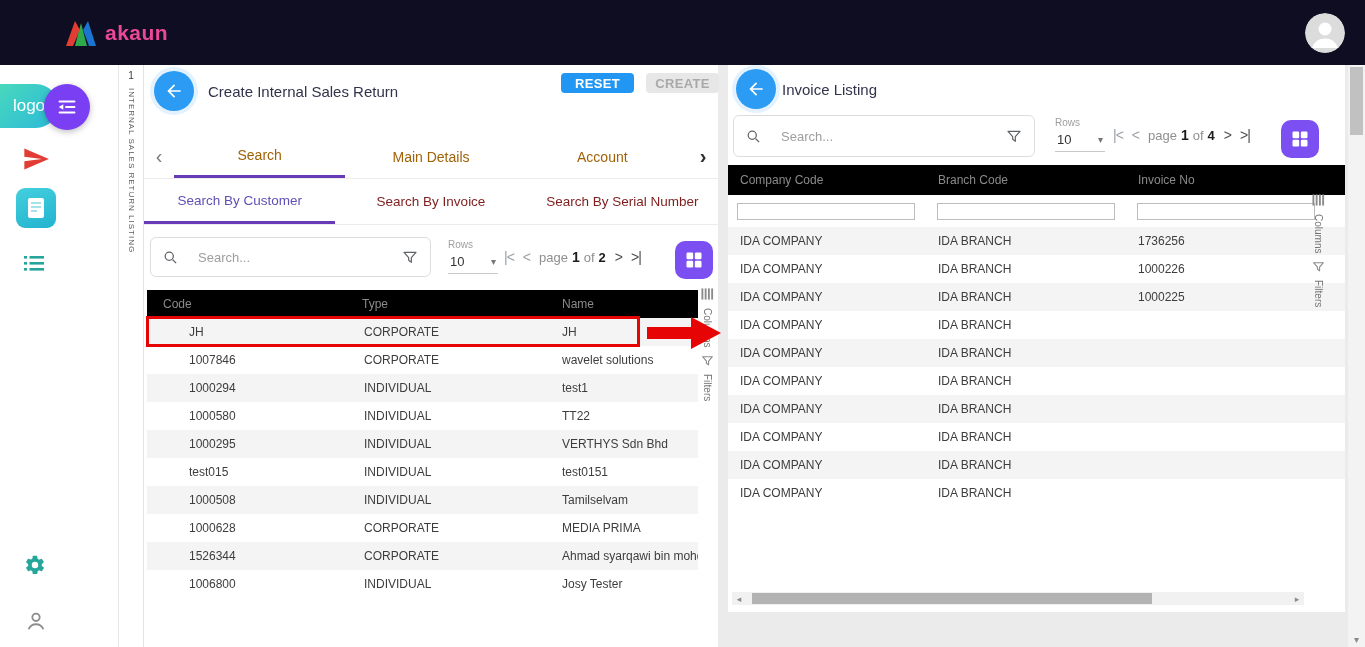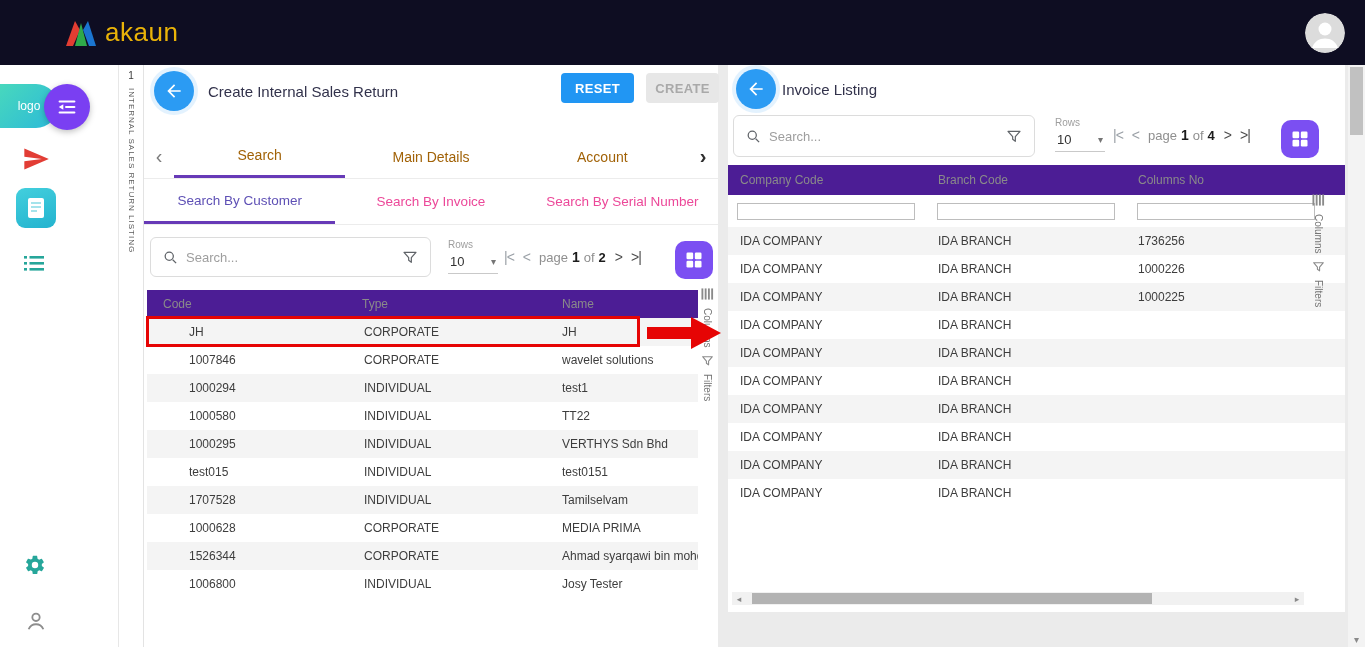--- a/index.html
+++ b/index.html
@@ -2,74 +2,74 @@
 <html><head>
 <meta charset="utf-8">
 <style>
   * { margin:0; padding:0; box-sizing:border-box; }
   html,body { width:1365px; height:647px; overflow:hidden; font-family:"Liberation Sans","DejaVu Sans",sans-serif; background:#ebebeb; }
   #stage { position:relative; width:1365px; height:647px; }
 
   
   .topbar { position:absolute; left:0; top:0; width:1365px; height:65px; background:#0e0d22; display:flex; align-items:center; justify-content:space-between; padding:0 20px 0 66px; z-index:5; }
   .brand { display:flex; align-items:center; gap:9px; }
-  .brand-text { color:#eab308; font-size:26px; font-weight:normal; letter-spacing:.5px; }
+  .brand-text { color:#ec4899; font-size:21px; font-weight:bold; letter-spacing:.5px; }
   .avatar { width:40px; height:40px; border-radius:50%; overflow:hidden; }
 
   
   .sidebar { position:absolute; left:0; top:65px; width:75px; height:582px; background:#ffffff; z-index:4; }
-  .logo-pill { position:absolute; left:0; top:19px; width:58px; height:44px; border-radius:0 22px 22px 0; background:linear-gradient(135deg,#48d8bd,#2bb9d9); color:#fff; font-size:12px; display:flex; align-items:center; justify-content:center; }
+  .logo-pill { position:absolute; left:0; top:19px; width:58px; height:44px; border-radius:0 22px 22px 0; background:linear-gradient(135deg,#48d8bd,#2bb9d9); color:#fff; font-size:17px; display:flex; align-items:center; justify-content:center; }
   .menu-toggle { position:absolute; left:44px; top:19px; width:46px; height:46px; border-radius:50%; background:#7a3ff2; display:flex; align-items:center; justify-content:center; box-shadow:0 2px 6px rgba(0,0,0,.25); z-index:6; }
   .side-icon { position:absolute; display:flex; align-items:center; justify-content:center; }
   .docapp { width:40px; height:40px; border-radius:9px; background:linear-gradient(160deg,#43cfdd,#23b3cf); display:flex; align-items:center; justify-content:center; }
 
   
   .gutter { position:absolute; left:75px; top:65px; width:44px; height:582px; background:#fff; border-right:1px solid #e7e7e7; }
   .strip { position:absolute; left:119px; top:65px; width:25px; height:582px; background:#fff; border-right:1px solid #e3e3e3; display:flex; flex-direction:column; align-items:center; padding-top:5px; }
   .strip-num { font-size:10px; color:#3a3a3a; }
   .strip-label { writing-mode:vertical-rl; font-size:8px; color:#5a5a5a; letter-spacing:1px; margin-top:7px; white-space:nowrap; }
 
   
   .panel { position:absolute; background:#fff; }
   #left-panel { left:144px; top:65px; width:574px; height:582px; }
   #right-panel { left:728px; top:65px; width:617px; height:547px; }
 
   .back-btn { position:absolute; width:40px; height:40px; border-radius:50%; background:#2b9bf3; display:flex; align-items:center; justify-content:center; box-shadow:0 0 0 4px rgba(66,165,245,.15); cursor:pointer; }
   .panel-title { position:absolute; font-size:15px; font-weight:500; color:#32324b; }
 
-  .btn { position:absolute; width:73px; height:30px; border:none; border-radius:4px; font-size:13px; font-weight:bold; letter-spacing:.3px; cursor:pointer; font-family:inherit; }
+  .btn { position:absolute; width:73px; height:20px; border:none; border-radius:4px; font-size:13px; font-weight:bold; letter-spacing:.3px; cursor:pointer; font-family:inherit; }
   .btn-reset { background:#2196f3; color:#fff; }
   .btn-create { background:#e7e7e7; color:#a9a9a9; }
 
   .tabsrow { position:absolute; left:0; right:0; display:flex; align-items:stretch; border-bottom:1px solid #ececec; }
   .tab-chevron { width:30px; display:flex; align-items:center; justify-content:center; font-size:20px; color:#7a7a7a; cursor:pointer; }
   .tab-chevron.dark { color:#2f2f2f; font-weight:bold; }
   .tabcell { flex:1; display:flex; align-items:center; justify-content:center; font-size:14px; color:#a16207; cursor:pointer; }
   .tabcell.active { border-bottom:3px solid #673ab7; }
-  .subtabcell { flex:1; display:flex; align-items:center; justify-content:center; font-size:13.5px; color:#ec4899; cursor:pointer; }
+  .subtabcell { flex:1; display:flex; align-items:center; justify-content:center; font-size:13.5px; color:#7f1d1d; cursor:pointer; }
   .subtabcell.active { color:#5e50b5; border-bottom:3px solid #673ab7; }
 
-  .searchbox { position:absolute; display:flex; align-items:center; gap:8px; border:1px solid #dcdcdc; border-radius:6px; background:#fff; padding:0 12px; }
+  .searchbox { position:absolute; display:flex; align-items:center; gap:20px; border:1px solid #dcdcdc; border-radius:6px; background:#fff; padding:0 12px; }
   .searchbox input { flex:1; border:none; outline:none; font-size:13px; color:#444; background:transparent; font-family:inherit; }
   .searchbox input::placeholder { color:#9e9e9e; }
 
   .rowsctl { position:absolute; width:50px; }
   .rows-label { font-size:10px; color:#9e9e9e; margin-bottom:2px; }
   .rows-value { display:flex; align-items:center; justify-content:space-between; border-bottom:1px solid #c9c9c9; padding:2px 2px 4px 2px; font-size:13px; color:#333; cursor:pointer; }
   .caret { color:#757575; font-size:10px; }
 
   .pager { position:absolute; display:flex; align-items:center; gap:9px; font-size:13px; color:#8f8f8f; white-space:nowrap; }
   .pg-btn { color:#9aa0a6; font-size:14px; cursor:pointer; letter-spacing:-1px; }
   .pg-btn.dark { color:#4d4d4d; }
   .pg-text b { color:#1c1c1c; font-size:14px; margin:0 4px; }
   .pg-text .total { color:#1c1c1c; font-weight:bold; margin-left:4px; }
 
   .gridbtn { position:absolute; width:38px; height:38px; border-radius:10px; background:#7b4ff2; display:flex; align-items:center; justify-content:center; cursor:pointer; }
 
-  .thead { display:flex; height:28px; align-items:center; background:#4c1d95; color:#8a8a8a; font-size:12px; }
+  .thead { display:flex; height:28px; align-items:center; background:#000000; color:#8a8a8a; font-size:12px; }
   .trow { display:flex; height:28px; align-items:center; font-size:12px; color:#3d3d3d; cursor:pointer; }
   .tbody .trow:nth-child(odd) { background:#f4f4f4; } 
   .th,.td { overflow:hidden; white-space:nowrap; }
 
   
   .lp-table { position:absolute; left:3px; top:225px; width:551px; }
   .lp-table .thead { height:28px; }
   .th-l1 { width:195px; padding-left:16px; } .th-l2 { width:200px; padding-left:20px; } .th-l3 { flex:1; padding-left:20px; }
   .td-l1 { width:195px; padding-left:42px; } .td-l2 { width:200px; padding-left:22px; } .td-l3 { flex:1; padding-left:20px; }
 
@@ -282,21 +282,21 @@
             <div class="td td-l3">VERTHYS Sdn Bhd</div>
           </div>
 
           <div class="trow">
             <div class="td td-l1">test015</div>
             <div class="td td-l2">INDIVIDUAL</div>
             <div class="td td-l3">test0151</div>
           </div>
 
           <div class="trow">
-            <div class="td td-l1">1707528</div>
+            <div class="td td-l1">1000508</div>
             <div class="td td-l2">INDIVIDUAL</div>
             <div class="td td-l3">Tamilselvam</div>
           </div>
 
           <div class="trow">
             <div class="td td-l1">1000628</div>
             <div class="td td-l2">CORPORATE</div>
             <div class="td td-l3">MEDIA PRIMA</div>
           </div>
 
@@ -375,21 +375,21 @@
             <rect x="3" y="13" width="8" height="8" rx="1.5"></rect>
             <rect x="13" y="13" width="8" height="8" rx="1.5"></rect>
           </g>
       </svg>
     </div>
 
     <div class="rp-table">
       <div class="thead">
         <div class="th th-r1">Company Code</div>
         <div class="th th-r2">Branch Code</div>
-        <div class="th th-r3">Columns No</div>
+        <div class="th th-r3">Invoice No</div>
       </div>
       <div class="filterrow">
         <div class="fcell1"><input class="filter-input" style=""></div>
         <div class="fcell2"><input class="filter-input" style=""></div>
         <div class="fcell3"><input class="filter-input" style=""></div>
       </div>
       <div class="tbody">
 
           <div class="trow">
             <div class="td td-r1">IDA COMPANY</div>

